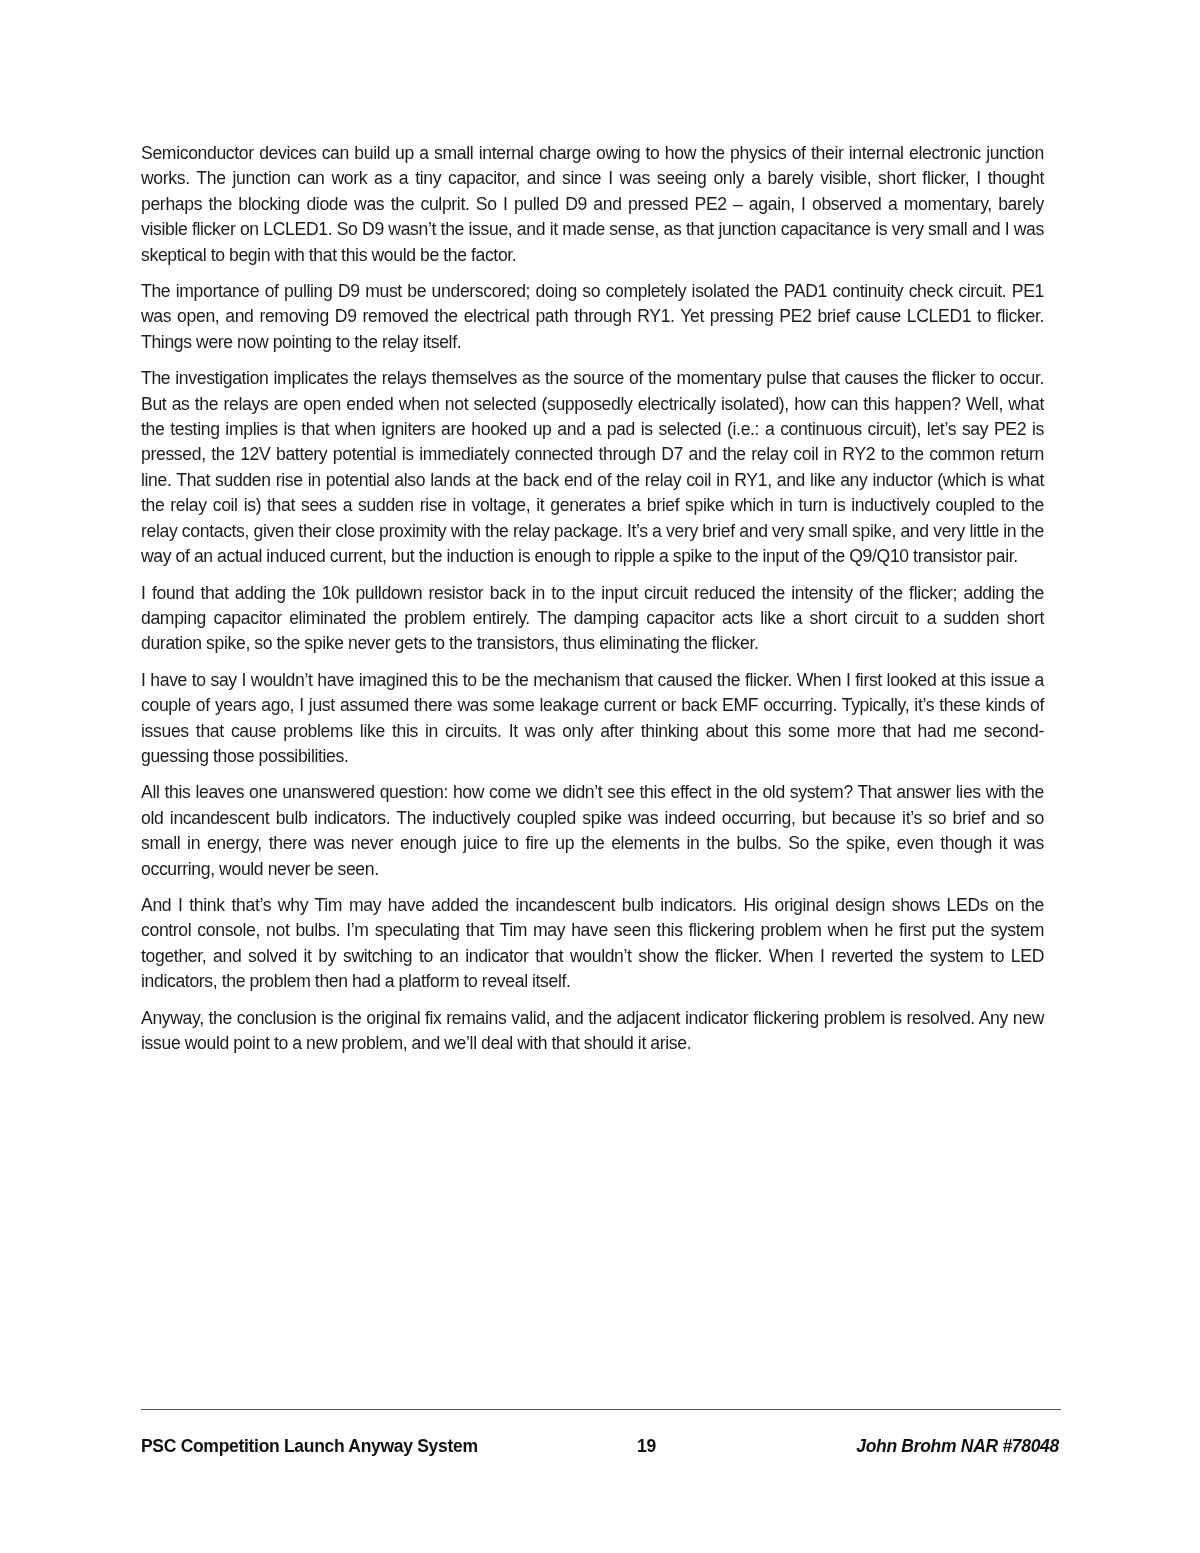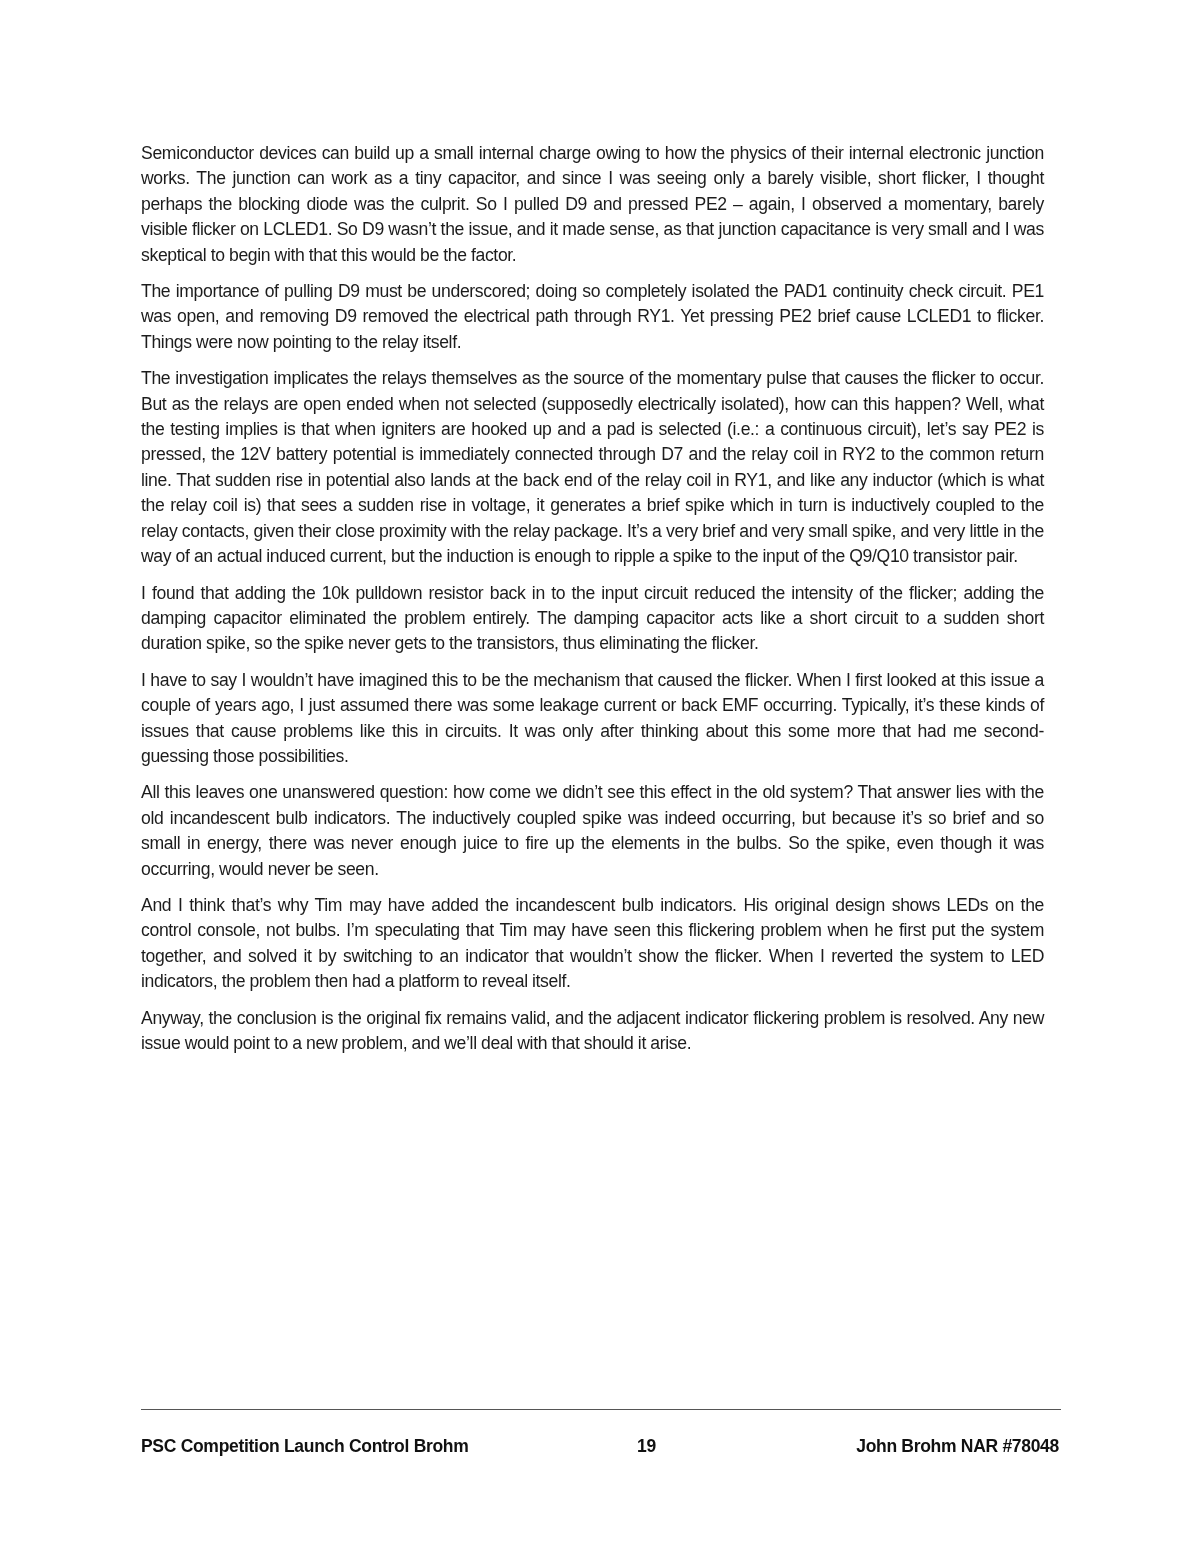--- a/index.html
+++ b/index.html
@@ -59,35 +59,36 @@
       position: absolute;
       left: 496px;
       top: 0;
       white-space: nowrap;
     }
     .footer .right {
       position: absolute;
       right: 0;
       top: 0;
       white-space: nowrap;
+      font-style: italic;
     }
   </style>
 </head>
 <body>
 
 <main class="page-body">
   <p class="para">Semiconductor devices can build up a small internal charge owing to how the physics of their internal electronic junction works. The junction can work as a tiny capacitor, and since I was seeing only a barely visible, short flicker, I thought perhaps the blocking diode was the culprit. So I pulled D9 and pressed PE2 – again, I observed a momentary, barely visible flicker on LCLED1. So D9 wasn’t the issue, and it made sense, as that junction capacitance is very small and I was skeptical to begin with that this would be the factor.</p>
   <p class="para">The importance of pulling D9 must be underscored; doing so completely isolated the PAD1 continuity check circuit. PE1 was open, and removing D9 removed the electrical path through RY1. Yet pressing PE2 brief cause LCLED1 to flicker. Things were now pointing to the relay itself.</p>
   <p class="para">The investigation implicates the relays themselves as the source of the momentary pulse that causes the flicker to occur. But as the relays are open ended when not selected (supposedly electrically isolated), how can this happen? Well, what the testing implies is that when igniters are hooked up and a pad is selected (i.e.: a continuous circuit), let’s say PE2 is pressed, the 12V battery potential is immediately connected through D7 and the relay coil in RY2 to the common return line. That sudden rise in potential also lands at the back end of the relay coil in RY1, and like any inductor (which is what the relay coil is) that sees a sudden rise in voltage, it generates a brief spike which in turn is inductively coupled to the relay contacts, given their close proximity with the relay package. It’s a very brief and very small spike, and very little in the way of an actual induced current, but the induction is enough to ripple a spike to the input of the Q9/Q10 transistor pair.</p>
   <p class="para">I found that adding the 10k pulldown resistor back in to the input circuit reduced the intensity of the flicker; adding the damping capacitor eliminated the problem entirely. The damping capacitor acts like a short circuit to a sudden short duration spike, so the spike never gets to the transistors, thus eliminating the flicker.</p>
   <p class="para">I have to say I wouldn’t have imagined this to be the mechanism that caused the flicker. When I first looked at this issue a couple of years ago, I just assumed there was some leakage current or back EMF occurring. Typically, it’s these kinds of issues that cause problems like this in circuits. It was only after thinking about this some more that had me second-guessing those possibilities.</p>
   <p class="para">All this leaves one unanswered question: how come we didn’t see this effect in the old system? That answer lies with the old incandescent bulb indicators. The inductively coupled spike was indeed occurring, but because it’s so brief and so small in energy, there was never enough juice to fire up the elements in the bulbs. So the spike, even though it was occurring, would never be seen.</p>
   <p class="para">And I think that’s why Tim may have added the incandescent bulb indicators. His original design shows LEDs on the control console, not bulbs. I’m speculating that Tim may have seen this flickering problem when he first put the system together, and solved it by switching to an indicator that wouldn’t show the flicker. When I reverted the system to LED indicators, the problem then had a platform to reveal itself.</p>
   <p class="para">Anyway, the conclusion is the original fix remains valid, and the adjacent indicator flickering problem is resolved. Any new issue would point to a new problem, and we’ll deal with that should it arise.</p>
 </main>
 
 <div class="footer-rule"></div>
 
 <footer class="footer">
-  <span class="left">PSC Competition Launch Control Brohm</span>
+  <span class="left">PSC Competition Launch Anyway System</span>
   <span class="center">19</span>
   <span class="right">John Brohm NAR #78048</span>
 </footer>
 
 </body></html>

